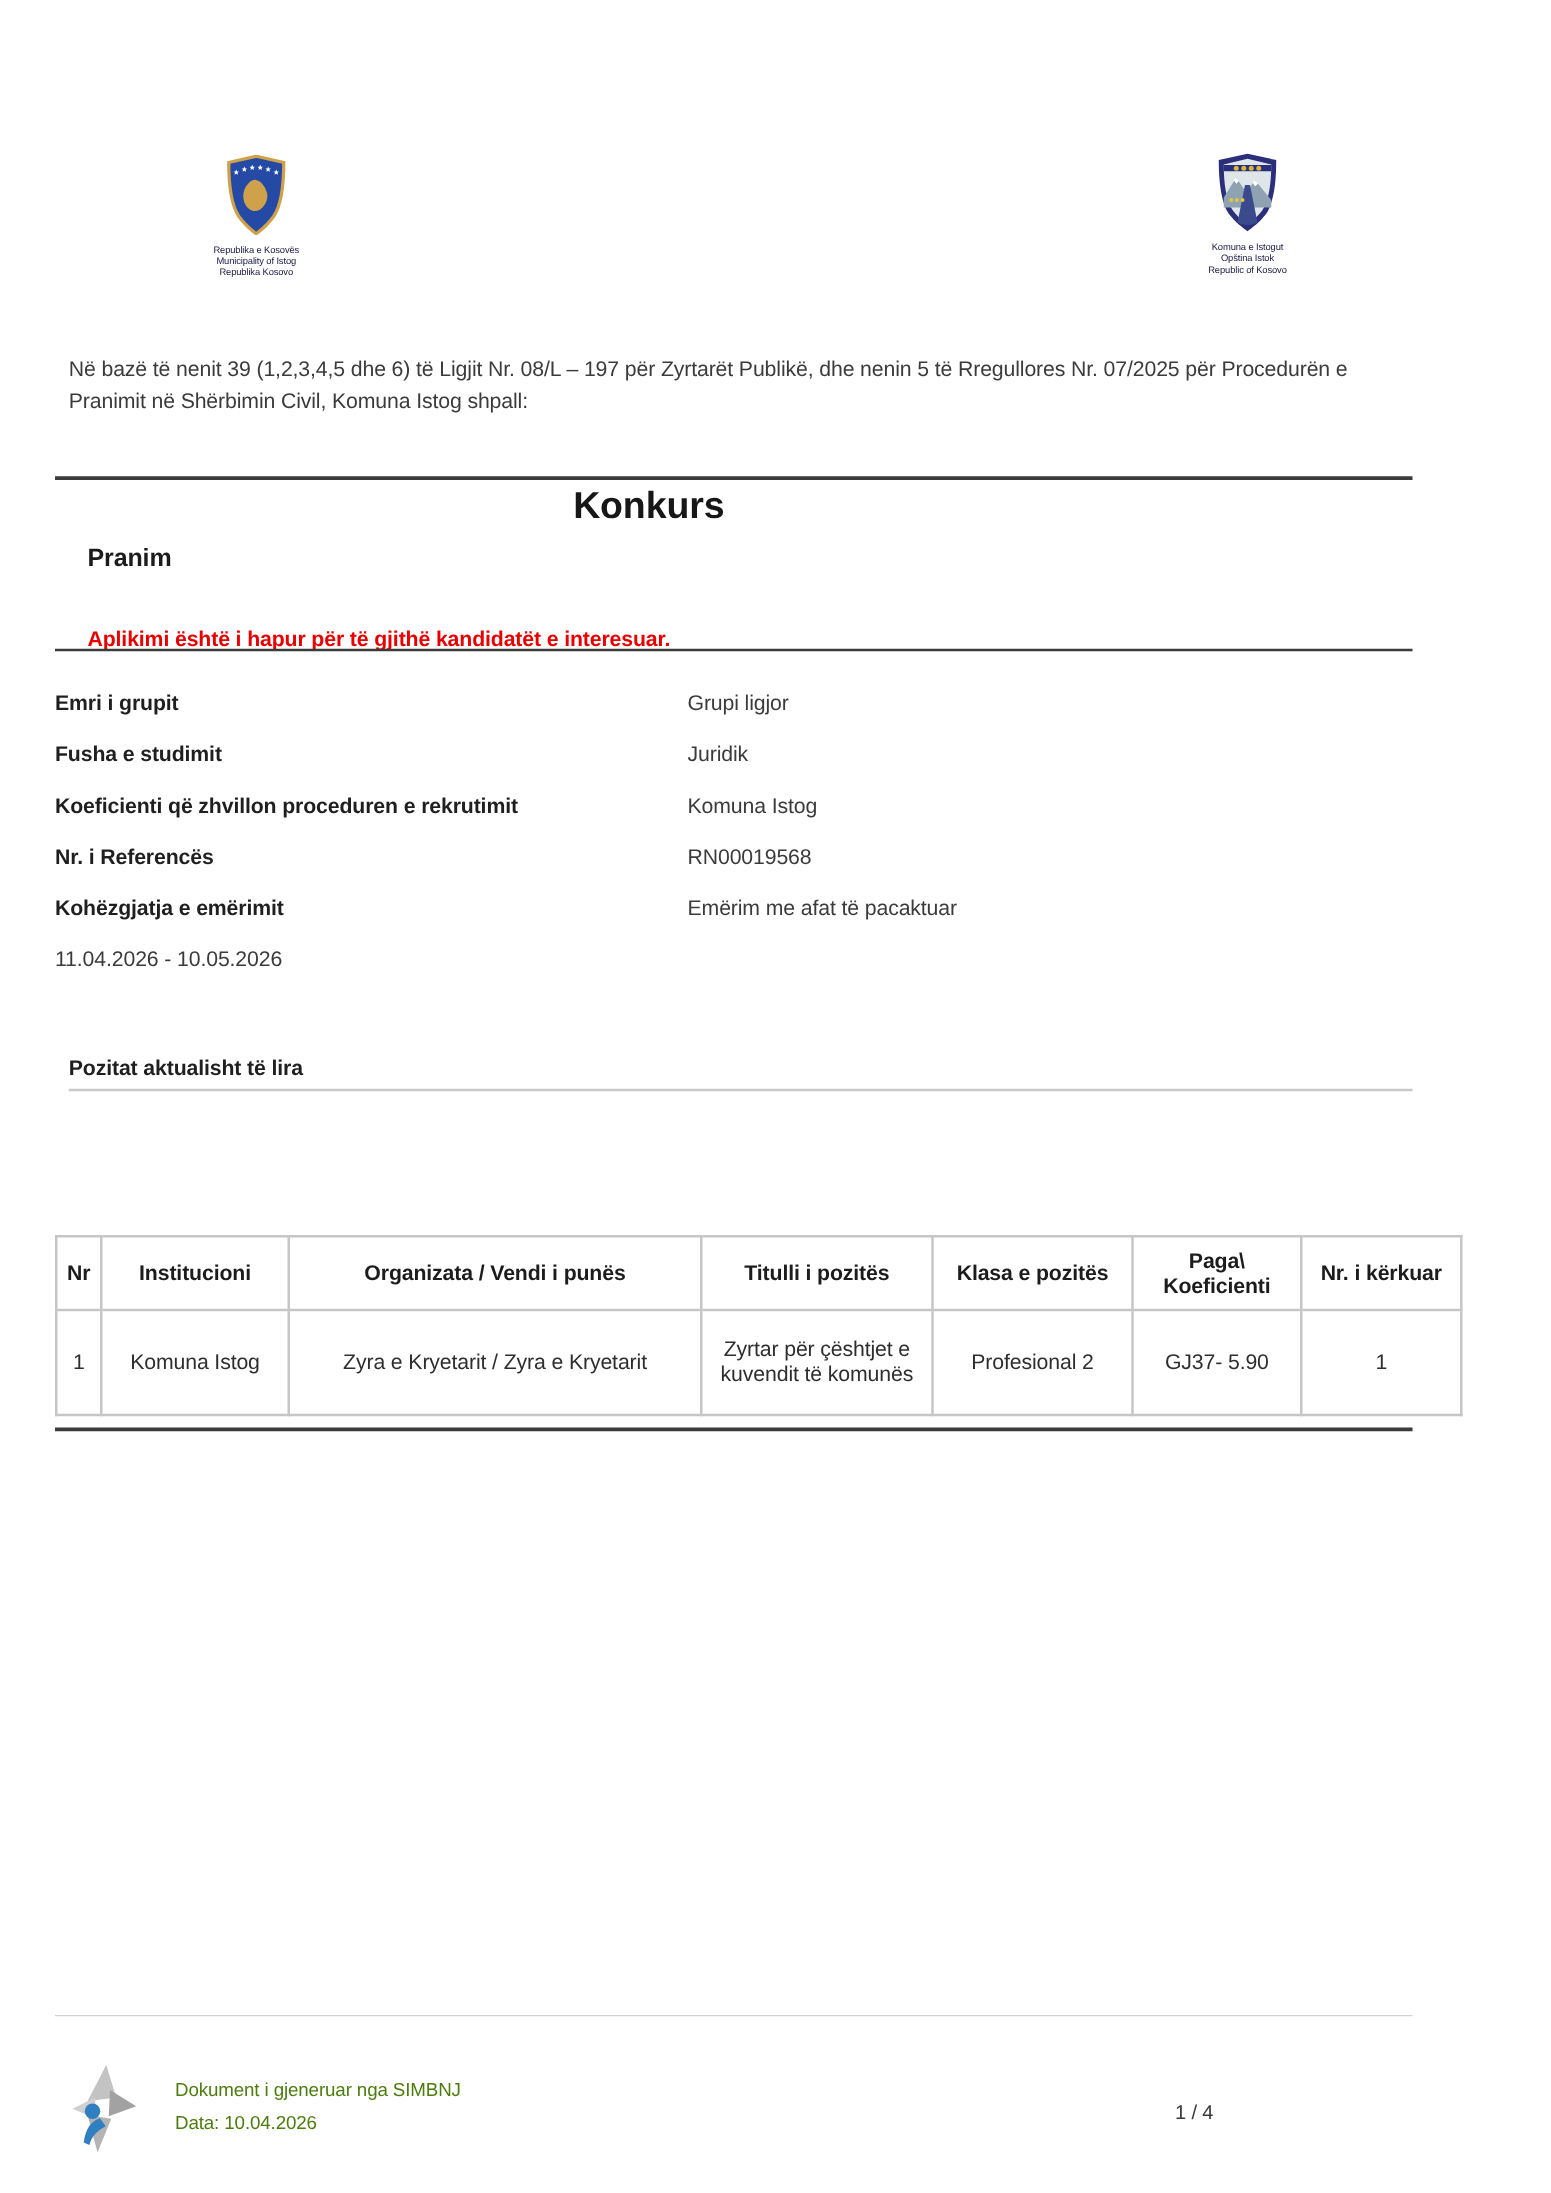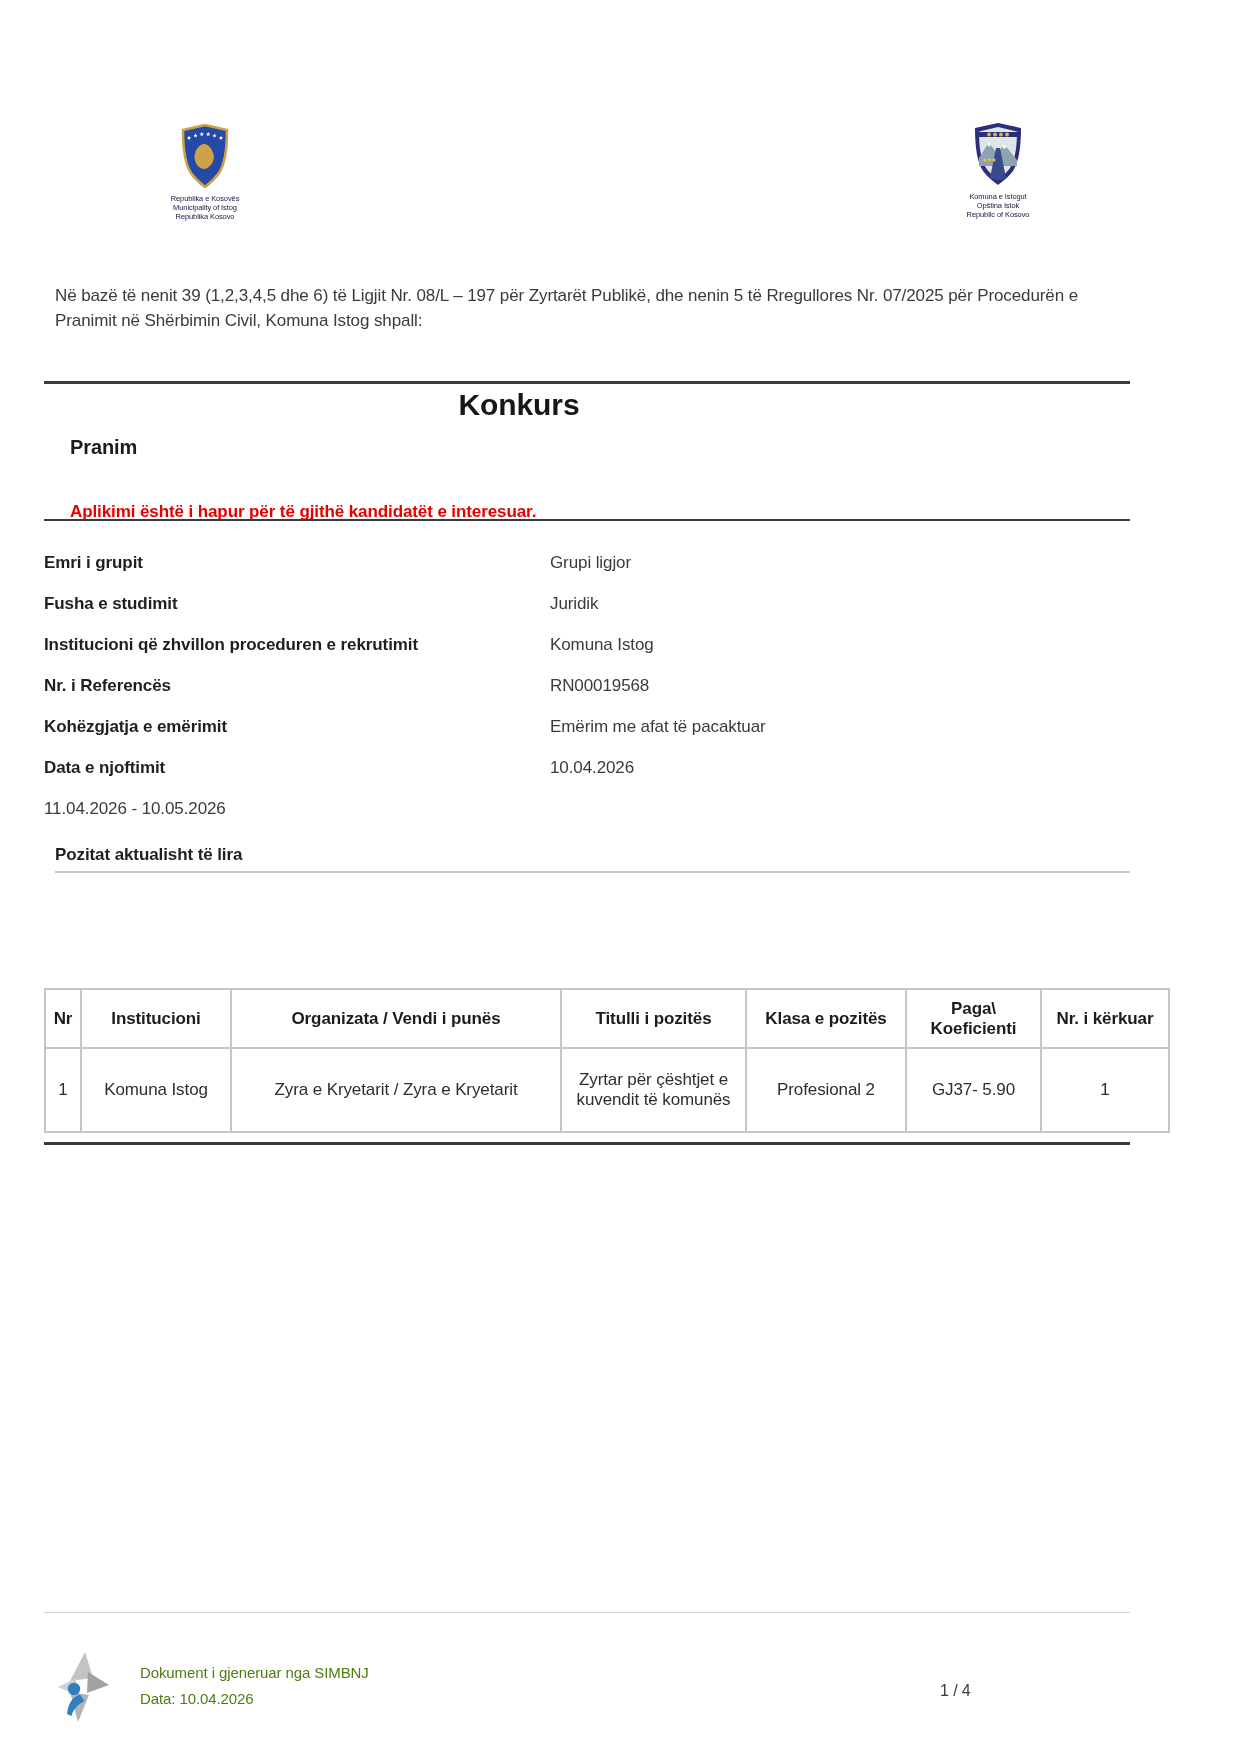--- a/index.html
+++ b/index.html
@@ -119,34 +119,30 @@
 <div class="abs details">
   <div class="detail-row">
     <div class="detail-label">Emri i grupit</div>
     <div class="detail-value">Grupi ligjor</div>
   </div>
   <div class="detail-row">
     <div class="detail-label">Fusha e studimit</div>
     <div class="detail-value">Juridik</div>
   </div>
   <div class="detail-row">
-    <div class="detail-label">Institucioni që zhvillon proceduren e rekrutimit</div>
+    <div class="detail-label">Koeficienti që zhvillon proceduren e rekrutimit</div>
     <div class="detail-value">Komuna Istog</div>
   </div>
   <div class="detail-row">
     <div class="detail-label">Nr. i Referencës</div>
     <div class="detail-value">RN00019568</div>
   </div>
   <div class="detail-row">
     <div class="detail-label">Kohëzgjatja e emërimit</div>
     <div class="detail-value">Emërim me afat të pacaktuar</div>
-  </div>
-  <div class="detail-row">
-    <div class="detail-label">Data e njoftimit</div>
-    <div class="detail-value">10.04.2026</div>
   </div>
   <div class="detail-row">
     <div class="detail-value">11.04.2026 - 10.05.2026</div>
   </div>
 </div>
 
 <div class="abs positions-heading">Pozitat aktualisht të lira</div>
 <div class="abs rule-thin" style="left:55px; top:871px; width:1075px;"></div>
 
 <table class="positions">

